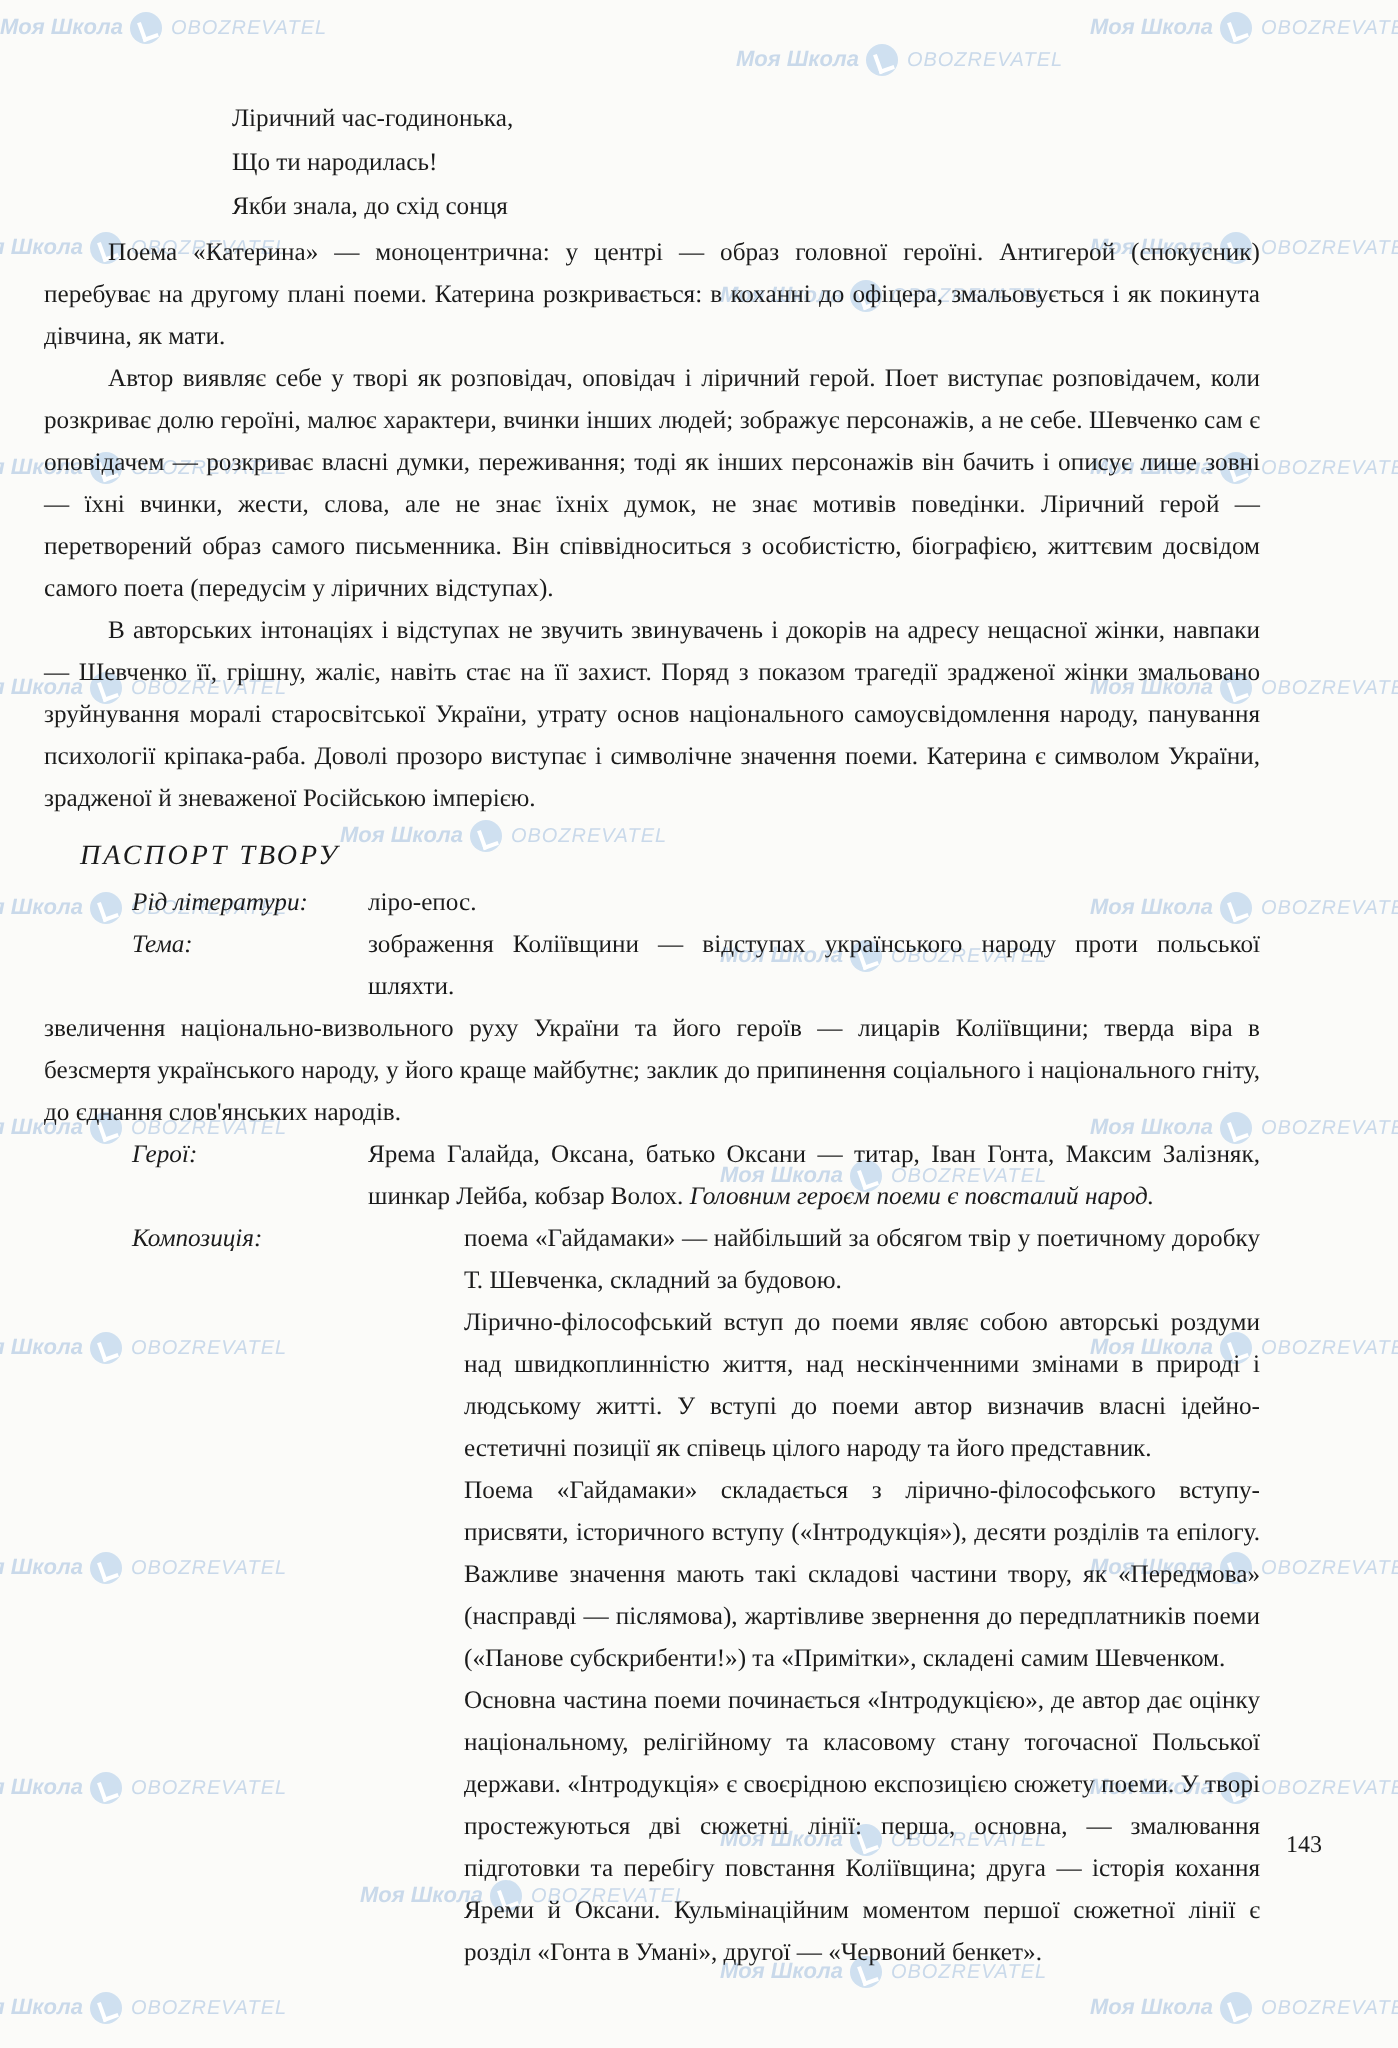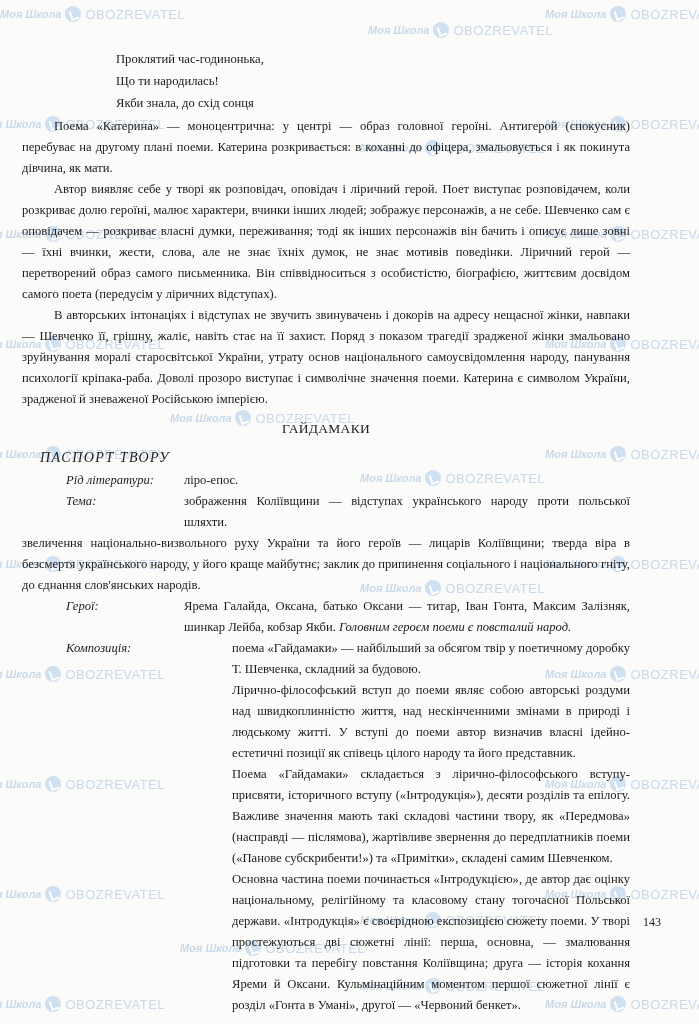--- a/index.html
+++ b/index.html
@@ -18,21 +18,21 @@
   }
   .wm .ms { font-style:italic; font-weight:bold; }
   .wm .circ {
     width:16px; height:16px; border-radius:50%; background:#cfe0f0;
     display:inline-block; position:relative;
   }
   .wm .circ::after {
     content:""; position:absolute; left:5px; top:4px; width:6px; height:8px;
     border-left:2px solid #fff; border-bottom:2px solid #fff; transform:rotate(-20deg);
   }
-  .wm .ob { letter-spacing:0.5px; font-size:13px; }
+  .wm .ob { letter-spacing:0.5px; font-size:10px;font-style:italic; }
   .content { position:absolute; left:22px; top:46px; width:608px; z-index:1; font-size:12.6px; line-height:21px; }
   p { margin:0; text-align:justify; }
   .ind { text-indent:32px; }
   .verse { margin-left:94px; }
   .verse div { line-height:22px; }
   .title {
     text-align:center; font-size:13.5px; letter-spacing:0.3px; margin-top:8px;
   }
   .passport-title {
     font-style:italic; font-size:14px; letter-spacing:1.5px; margin:8px 0 2px 18px;
@@ -188,49 +188,48 @@
     <div class="wm" style="left:360px;top:978px">
         <span class="ms">Моя Школа</span>
         <span class="circ"></span>
         <span class="ob">OBOZREVATEL</span>
       </div>
   </div>
 
   <div class="content">
 
     <div class="verse" style="margin-top:2px;margin-bottom:2px;">
-      <div>Проклятий час-годинонька,</div>
+      <div>Ліричний час-годинонька,</div>
       <div>Що ти народилась!</div>
       <div>Якби знала, до схід сонця</div>
     </div>
 
     <p class="ind">Поема «Катерина» — моноцентрична: у центрі — образ головної героїні. Антигерой (спокусник) перебуває на другому плані поеми. Катерина розкривається: в коханні до офіцера, змальовується і як покинута дівчина, як мати.</p>
     <p class="ind">Автор виявляє себе у творі як розповідач, оповідач і ліричний герой. Поет виступає розповідачем, коли розкриває долю героїні, малює характери, вчинки інших людей; зображує персонажів, а не себе. Шевченко сам є оповідачем — розкриває власні думки, переживання; тоді як інших персонажів він бачить і описує лише зовні — їхні вчинки, жести, слова, але не знає їхніх думок, не знає мотивів поведінки. Ліричний герой — перетворений образ самого письменника. Він співвідноситься з особистістю, біографією, життєвим досвідом самого поета (передусім у ліричних відступах).</p>
     <p class="ind">В авторських інтонаціях і відступах не звучить звинувачень і докорів на адресу нещасної жінки, навпаки — Шевченко її, грішну, жаліє, навіть стає на її захист. Поряд з показом трагедії зрадженої жінки змальовано зруйнування моралі старосвітської України, утрату основ національного самоусвідомлення народу, панування психології кріпака-раба. Доволі прозоро виступає і символічне значення поеми. Катерина є символом України, зрадженої й зневаженої Російською імперією.</p>
 
-    <div class="title">ГАЙДАМАКИ</div>
 
     <div class="passport-title">ПАСПОРТ ТВОРУ</div>
 
     <div class="passport">
       <div class="row">
         <div class="lab">Рід літератури:</div>
         <div class="val">ліро-епос.</div>
       </div>
       <div class="row">
         <div class="lab">Тема:</div>
         <div class="val">зображення Коліївщини — відступах українського народу проти польської шляхти.</div>
       </div>
       <div class="row">
         <div class="val">звеличення національно-визвольного руху України та його героїв — лицарів Коліївщини; тверда віра в безсмертя українського народу, у його краще майбутнє; заклик до припинення соціального і національного гніту, до єднання слов'янських народів.</div>
       </div>
       <div class="row">
         <div class="lab">Герої:</div>
         <div class="val">
-          <span>Ярема Галайда, Оксана, батько Оксани — титар, Іван Гонта, Максим Залізняк, шинкар Лейба, кобзар Якби.</span>
+          <span>Ярема Галайда, Оксана, батько Оксани — титар, Іван Гонта, Максим Залізняк, шинкар Лейба, кобзар Волох.</span>
           <span class="it">Головним героєм поеми є повсталий народ.</span>
         </div>
       </div>
       <div class="row">
         <div class="lab">Композиція:</div>
         <div class="val">
           <p>поема «Гайдамаки» — найбільший за обсягом твір у поетичному доробку Т. Шевченка, складний за будовою.</p>
           <p>Лірично-філософський вступ до поеми являє собою авторські роздуми над швидкоплинністю життя, над нескінченними змінами в природі і людському житті. У вступі до поеми автор визначив власні ідейно-естетичні позиції як співець цілого народу та його представник.</p>
           <p>Поема «Гайдамаки» складається з лірично-філософського вступу-присвяти, історичного вступу («Інтродукція»), десяти розділів та епілогу. Важливе значення мають такі складові частини твору, як «Передмова» (насправді — післямова), жартівливе звернення до передплатників поеми («Панове субскрибенти!») та «Примітки», складені самим Шевченком.</p>
           <p>Основна частина поеми починається «Інтродукцією», де автор дає оцінку національному, релігійному та класовому стану тогочасної Польської держави. «Інтродукція» є своєрідною експозицією сюжету поеми. У творі простежуються дві сюжетні лінії: перша, основна, — змалювання підготовки та перебігу повстання Коліївщина; друга — історія кохання Яреми й Оксани. Кульмінаційним моментом першої сюжетної лінії є розділ «Гонта в Умані», другої — «Червоний бенкет».</p>

